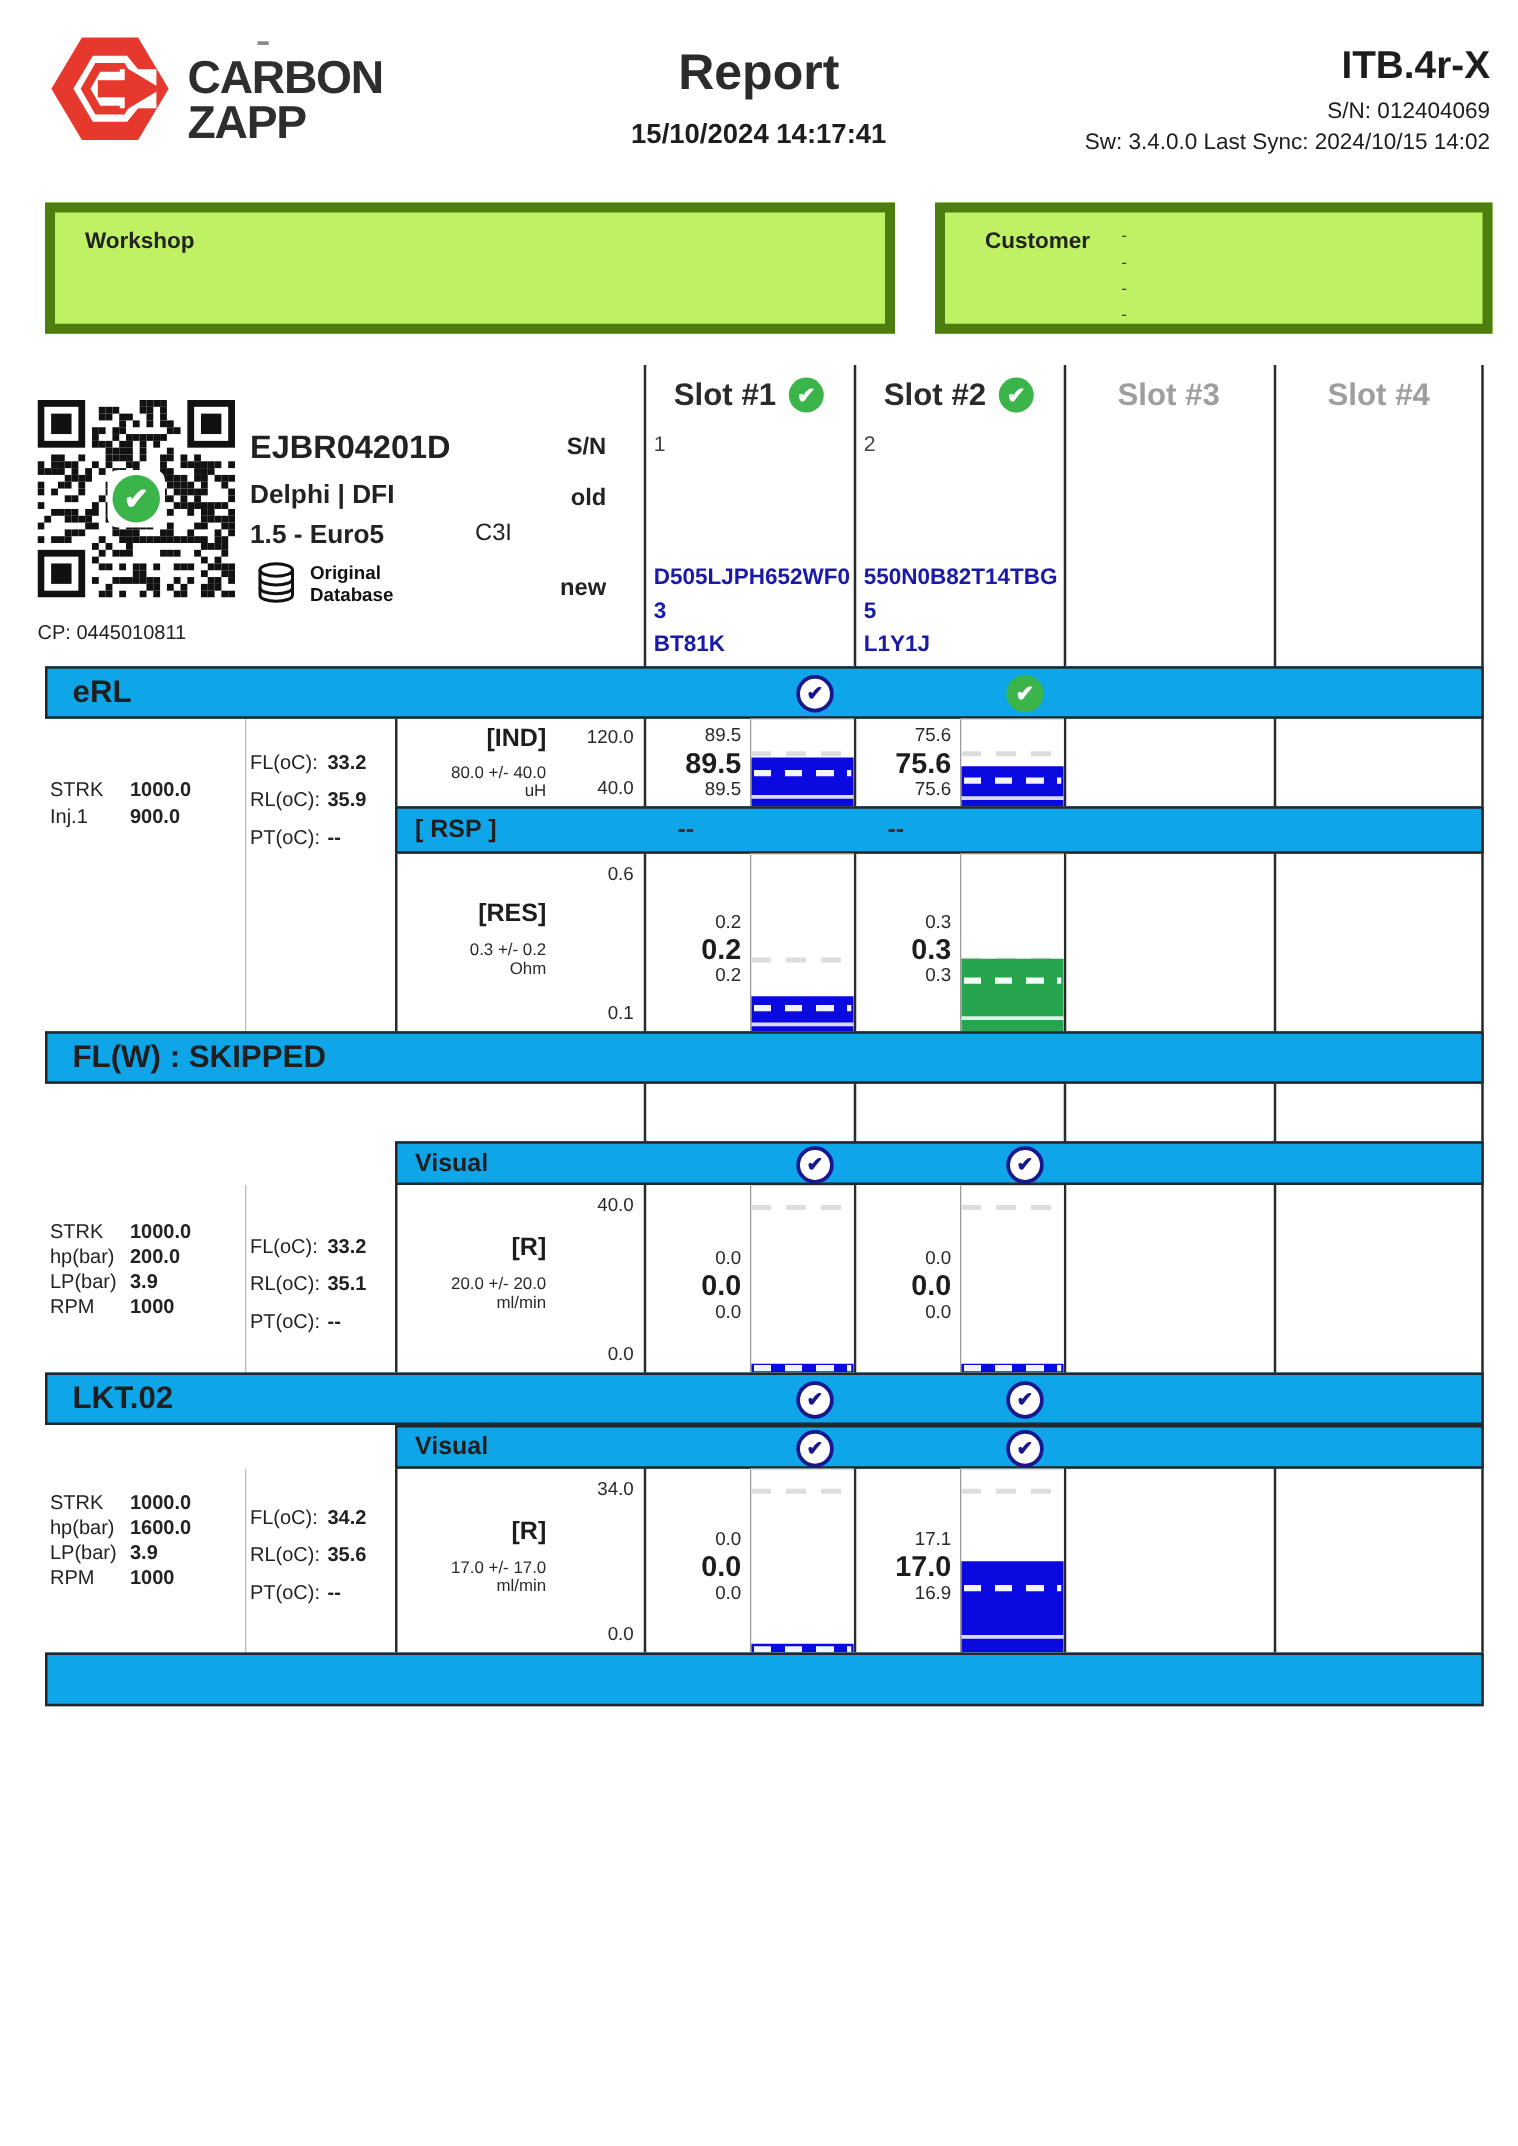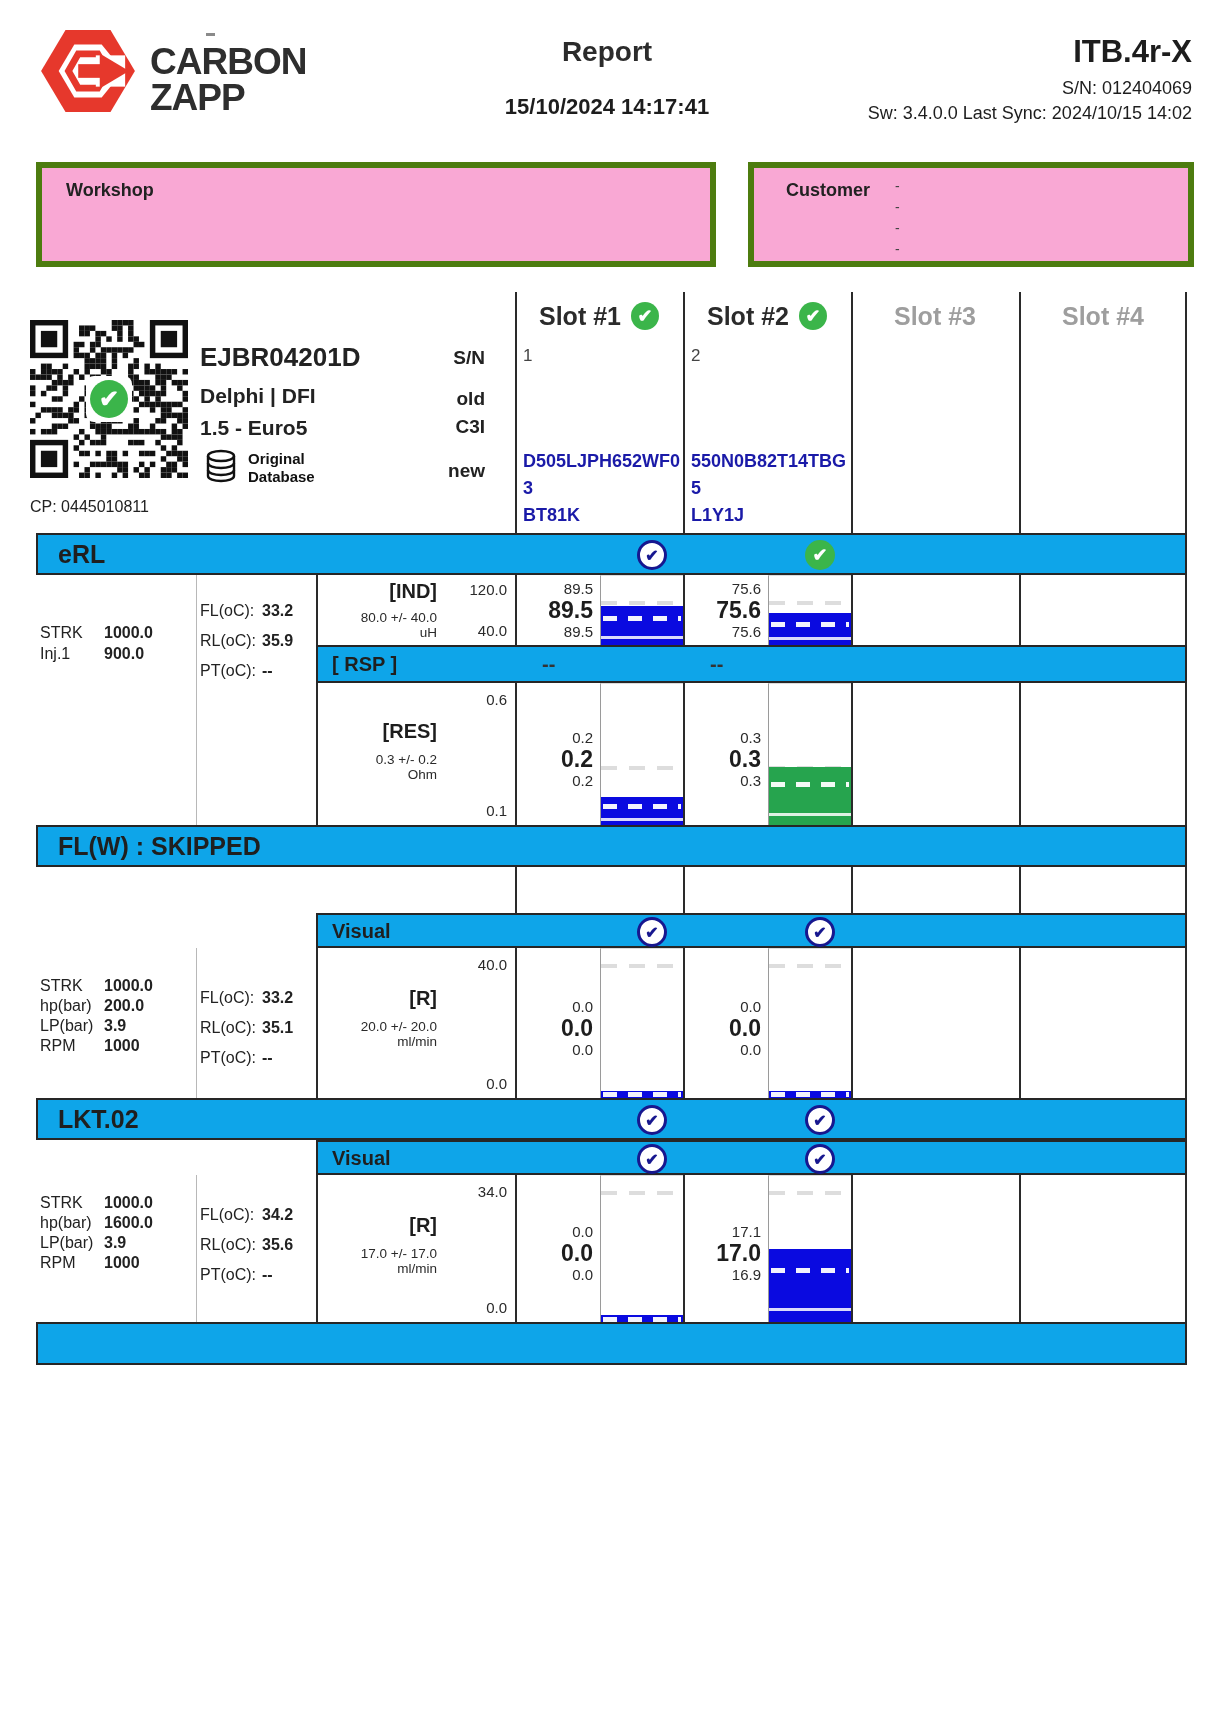--- a/index.html
+++ b/index.html
@@ -1,27 +1,27 @@
 <!DOCTYPE html>
 <html><head>
 <meta charset="utf-8">
 <style>
   html,body{margin:0;padding:0;background:#fff;}
   #page{position:relative;width:1214px;height:1717px;background:#fff;
         font-family:"Liberation Sans", sans-serif;color:#222;overflow:hidden;}
   .abs{position:absolute;}
   
   .brand-text{font-size:37px;font-weight:700;line-height:36px;letter-spacing:-1px;color:#2e2e2e;}
-  .report-title{left:0;right:0;text-align:center;font-size:28px;font-weight:700;color:#2b2b2b;}
+  .report-title{left:0;right:0;text-align:center;font-size:40px;font-weight:700;color:#2b2b2b;}
   .report-date{left:0;right:0;text-align:center;font-size:22px;font-weight:700;color:#1d1d1d;}
   .hdr-right{right:22px;text-align:right;color:#1d1d1d;}
   .model{font-size:31px;font-weight:700;}
   .hdr-small{font-size:18px;}
   
-  .infobox{border:6px solid #4d7c0f;box-sizing:border-box;background:#f9a8d4;}
+  .infobox{border:8px solid #4d7c0f;box-sizing:border-box;background:#bef264;}
   .infobox-label{font-size:18px;font-weight:700;}
   .dashcol span{display:block;font-size:14px;color:#444;line-height:21px;}
   
   .band{left:36px;width:1151px;background:#0ea5e9;border-top:2px solid #262626;border-bottom:2px solid #262626;border-left:2px solid #262626;border-right:2px solid #262626;box-sizing:border-box;}
   .band-sub{left:316px;width:871px;}
   .band-title{position:absolute;left:20px;top:50%;transform:translateY(-50%);font-size:25px;font-weight:700;color:#1f1f1f;}
   .band-title-sm{position:absolute;left:14px;top:50%;transform:translateY(-50%);font-size:20px;font-weight:700;color:#1f1f1f;}
   .vline{position:absolute;width:2px;background:#2a2a2a;}
   .vline-light{position:absolute;width:1px;background:#b8b8b8;}
   .cell{position:absolute;box-sizing:border-box;}
@@ -440,21 +440,21 @@
       <path d="M6,22 C6,25 12,27 19,27 C26,27 32,25 32,22"></path>
     </svg>
   </div>
   <div class="abs dbtext" style="left:248px;top:450px">
     <div>Original</div>
     <div>Database</div>
   </div>
   <div class="abs" style="left:30px;top:498px;font-size:16px">CP: 0445010811</div>
   <div class="abs" style="left:380px;width:105px;top:347px;text-align:right;font-size:19px;font-weight:700">S/N</div>
   <div class="abs" style="left:380px;width:105px;top:388px;text-align:right;font-size:19px;font-weight:700">old</div>
-  <div class="abs" style="left:380px;width:105px;top:416px;text-align:right;font-size:19px;font-weight:700">C3I</div>
+  <div class="abs" style="left:380px;width:105px;top:416px;text-align:left;font-size:19px;font-weight:400">C3I</div>
   <div class="abs" style="left:380px;width:105px;top:460px;text-align:right;font-size:19px;font-weight:700">new</div>
 
   <div class="slot-head" style="left:515px;width:168px">
     <span class="slot-title">Slot #1</span>
     <span class="check check-green" style="width:28px;height:28px"></span>
   </div>
   <div class="slot-head" style="left:683px;width:168px">
     <span class="slot-title">Slot #2</span>
     <span class="check check-green" style="width:28px;height:28px"></span>
   </div>

